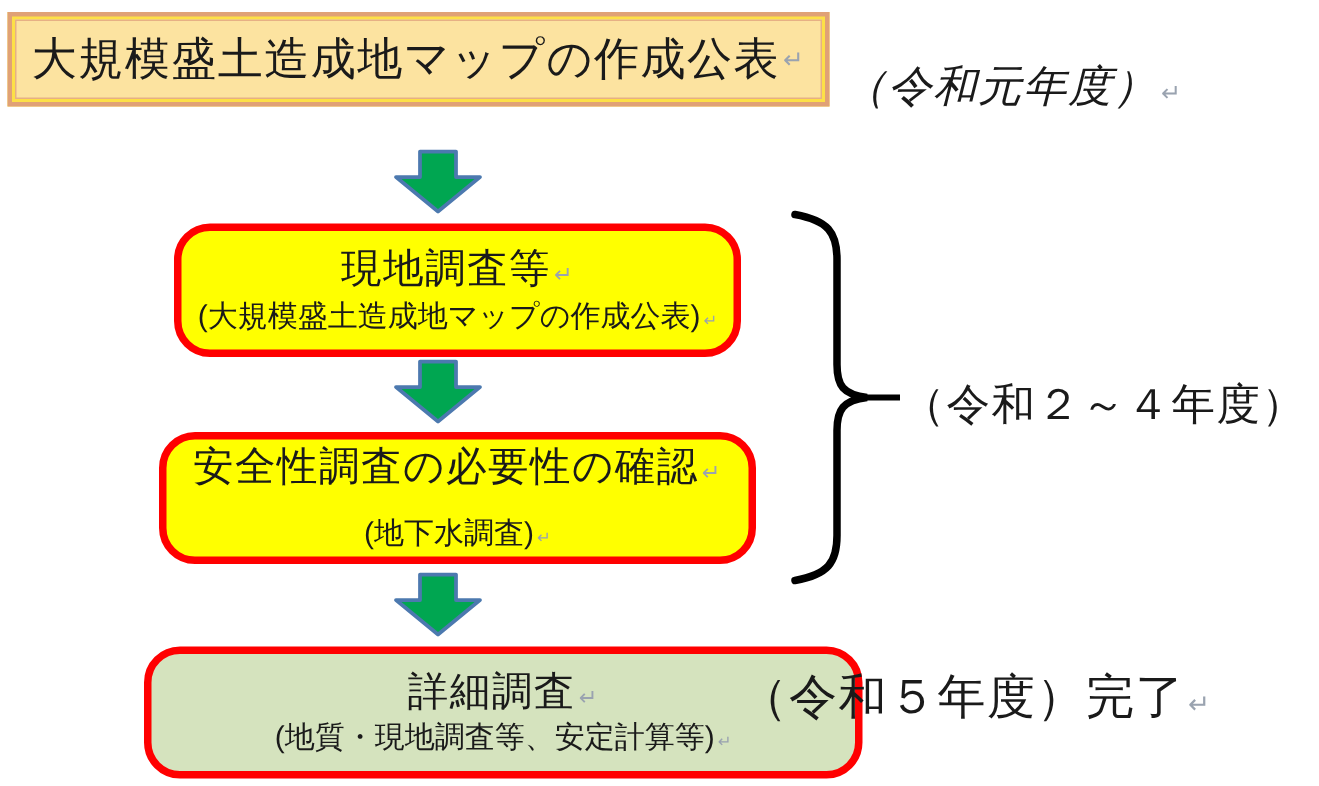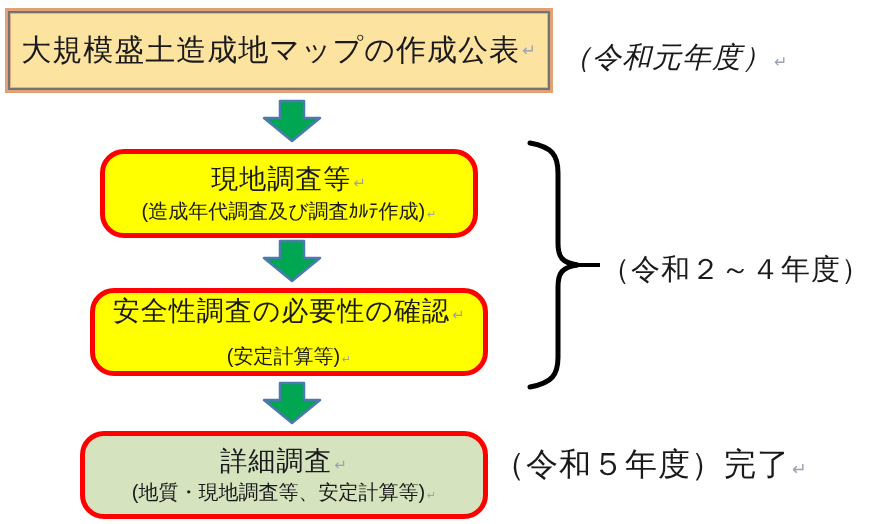--- a/index.html
+++ b/index.html
@@ -9,44 +9,44 @@
     color:#1a1a1a;
   }
   .canvas{
     position:relative;
     width:879px;height:524px;
     background:#ffffff;
     overflow:hidden;
   }
   
   .top-box{
-    position:absolute;left:5px;top:8px;width:548px;height:85px;
+    position:absolute;left:5px;top:8px;width:548px;height:63px;
     border:3px solid #E0A176;
-    background:#737373;
+    background:#fde047;
     box-sizing:border-box;
   }
   .top-box-inner{
     position:absolute;left:2px;top:2px;right:2px;bottom:2px;
     border:1px solid #E6B085;
     background:#FCE3A0;
     display:flex;align-items:center;justify-content:center;
     font-size:30px;letter-spacing:1px;white-space:nowrap;
   }
   
   .step{
     position:absolute;box-sizing:border-box;
     border:5px solid #FF0000;border-radius:24px;
     display:flex;flex-direction:column;align-items:center;justify-content:center;
-    text-align:center;line-height:1.25;
+    text-align:center;line-height:1.25;margin-left:16px;
   }
   .step.yellow{background:#FFFF00;}
   .step.green{background:#D5E3BE;}
   .step-1{left:100px;top:149px;width:378px;height:89px;}
   .step-2{left:90px;top:288px;width:398px;height:88px;gap:14px;}
-  .step-3{left:80px;top:431px;width:408px;height:88px;}
+  .step-3{left:80px;top:431px;width:479px;height:88px;}
   .step .title{font-size:27px;letter-spacing:1px;white-space:nowrap;}
   .step .subtitle{font-size:20px;margin-top:2px;white-space:nowrap;}
   
   .arrow{position:absolute;width:62px;height:44px;}
   .arrow-1{left:261px;top:99px;}
   .arrow-2{left:261px;top:239px;}
   .arrow-3{left:261px;top:381px;}
   
   .brace{position:absolute;left:522px;top:139px;width:82px;height:252px;}
   
@@ -80,34 +80,34 @@
 
   <svg class="arrow arrow-1" viewBox="0 0 62 44">
     <path d="M19 2 L43 2 L43 19 L59 19 L31 42 L3 19 L19 19 Z" fill="#00A651" stroke="#4C79AF" stroke-width="2.5" stroke-linejoin="round"></path>
   </svg>
 
   <div class="step yellow step-1">
     <div class="title">
       <span>現地調査等</span><span class="mark">↵</span>
     </div>
     <div class="subtitle">
-      <span>(造成年代調査及び調査ｶﾙﾃ作成)</span><span class="mark">↵</span>
+      <span>(大規模盛土造成地マップの作成公表)</span><span class="mark">↵</span>
     </div>
   </div>
 
   <svg class="arrow arrow-2" viewBox="0 0 62 44">
     <path d="M19 2 L43 2 L43 19 L59 19 L31 42 L3 19 L19 19 Z" fill="#00A651" stroke="#4C79AF" stroke-width="2.5" stroke-linejoin="round"></path>
   </svg>
 
   <div class="step yellow step-2">
     <div class="title">
       <span>安全性調査の必要性の確認</span><span class="mark">↵</span>
     </div>
     <div class="subtitle">
-      <span>(安定計算等)</span><span class="mark">↵</span>
+      <span>(地下水調査)</span><span class="mark">↵</span>
     </div>
   </div>
 
   <svg class="arrow arrow-3" viewBox="0 0 62 44">
     <path d="M19 2 L43 2 L43 19 L59 19 L31 42 L3 19 L19 19 Z" fill="#00A651" stroke="#4C79AF" stroke-width="2.5" stroke-linejoin="round"></path>
   </svg>
 
   <div class="step green step-3">
     <div class="title">
       <span>詳細調査</span><span class="mark">↵</span>

